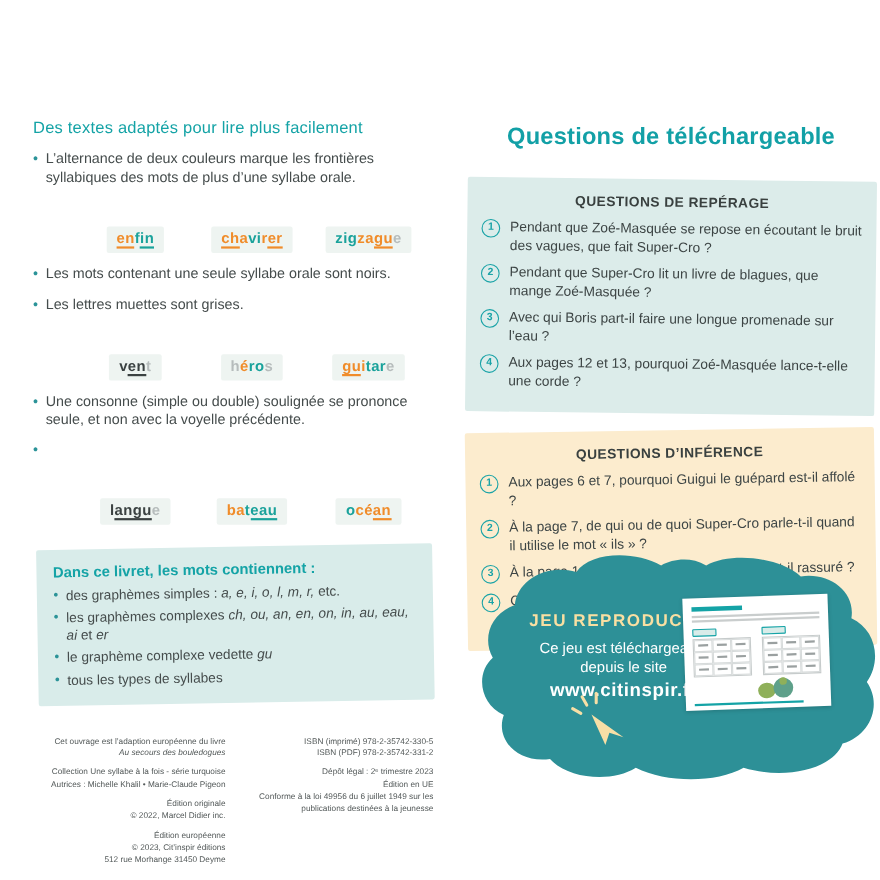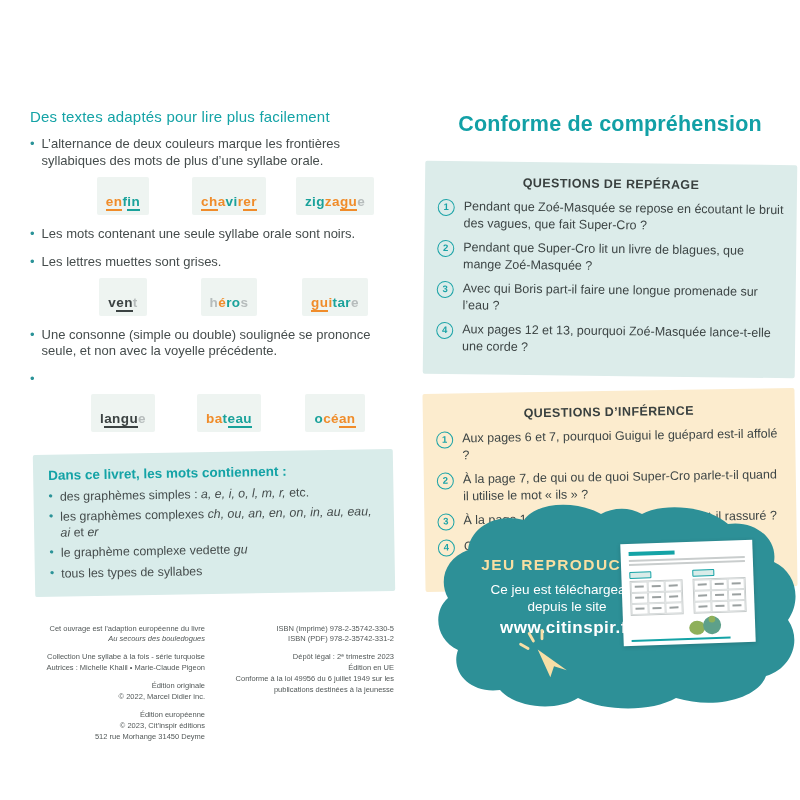--- a/index.html
+++ b/index.html
@@ -11,21 +11,21 @@
   }
   .page{position:absolute;inset:0;background:#fff;}
 
   
   .left-col{position:absolute;left:30px;top:108px;width:370px;}
   .left-title{color:#14a3a6;font-weight:normal;font-size:15px;margin:0 0 10px 0;letter-spacing:.2px;}
   .bullet{display:flex;gap:7px;font-size:13px;line-height:1.3;margin:11px 0 2px;color:#454c4c;}
   .bullet .dot{color:#2b9398;flex:0 0 auto;line-height:1.2;}
   .words{display:flex;margin:7px 0 3px 40px;}
   .wslot{width:106px;display:flex;justify-content:center;}
-  .wbox{background:#eef4f1;border-radius:2px;padding:17px 9px 4px;font-weight:bold;font-size:13.5px;letter-spacing:.4px;white-space:nowrap;}
+  .wbox{background:#eef4f1;border-radius:2px;padding:3px 9px 4px;font-weight:bold;font-size:13.5px;letter-spacing:.4px;white-space:nowrap;margin-top:29px;}
   .seg{display:inline-block;}
   .seg.u{border-bottom:2px solid currentColor;}
   .c-o{color:#f08c2a}.c-t{color:#1aa29b}.c-k{color:#3b4242}.c-g{color:#b6bcbc}
 
   .info-box{
     margin:20px 6px 0 4px;background:#d9ecea;border-radius:2px;
     padding:13px 15px 11px;transform:rotate(-1deg);
   }
   .info-box h2{color:#14a3a6;font-size:13.5px;font-weight:bold;margin:0 0 6px 0;}
   .info-box .bullet{font-size:12.4px;margin:4px 0;}
@@ -180,21 +180,21 @@
           <div class="sp"></div>
           <div><span>Dépôt légal : 2ᵉ trimestre 2023</span></div>
           <div><span>Édition en UE</span></div>
           <div><span>Conforme à la loi 49956 du 6 juillet 1949 sur les</span></div>
           <div><span>publications destinées à la jeunesse</span></div>
         </div>
     </div>
   </div>
 
   <div class="right-col">
-    <h1 class="right-title">Conforme de compréhension</h1>
+    <h1 class="right-title">Questions de téléchargeable</h1>
 
     <div class="qcard mint">
       <div class="qheader">QUESTIONS DE REPÉRAGE</div>
       <div id="rep-qs">
           <div class="q">
             <span class="qnum">1</span>
             <span>Pendant que Zoé-Masquée se repose en écoutant le bruit des vagues, que fait Super-Cro ?</span>
           </div>
           <div class="q">
             <span class="qnum">2</span>

